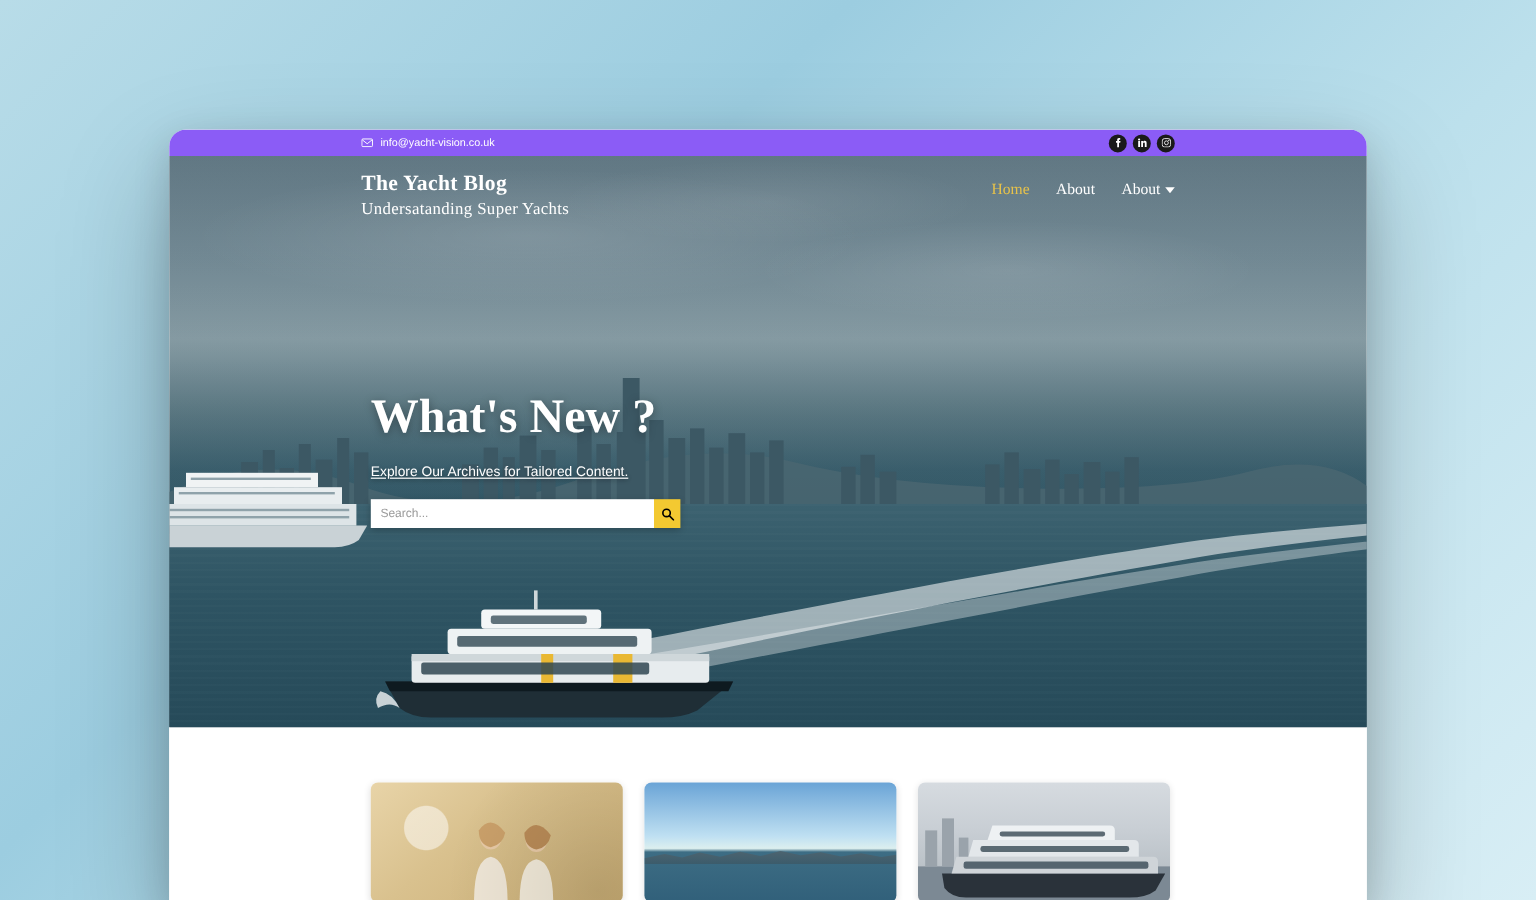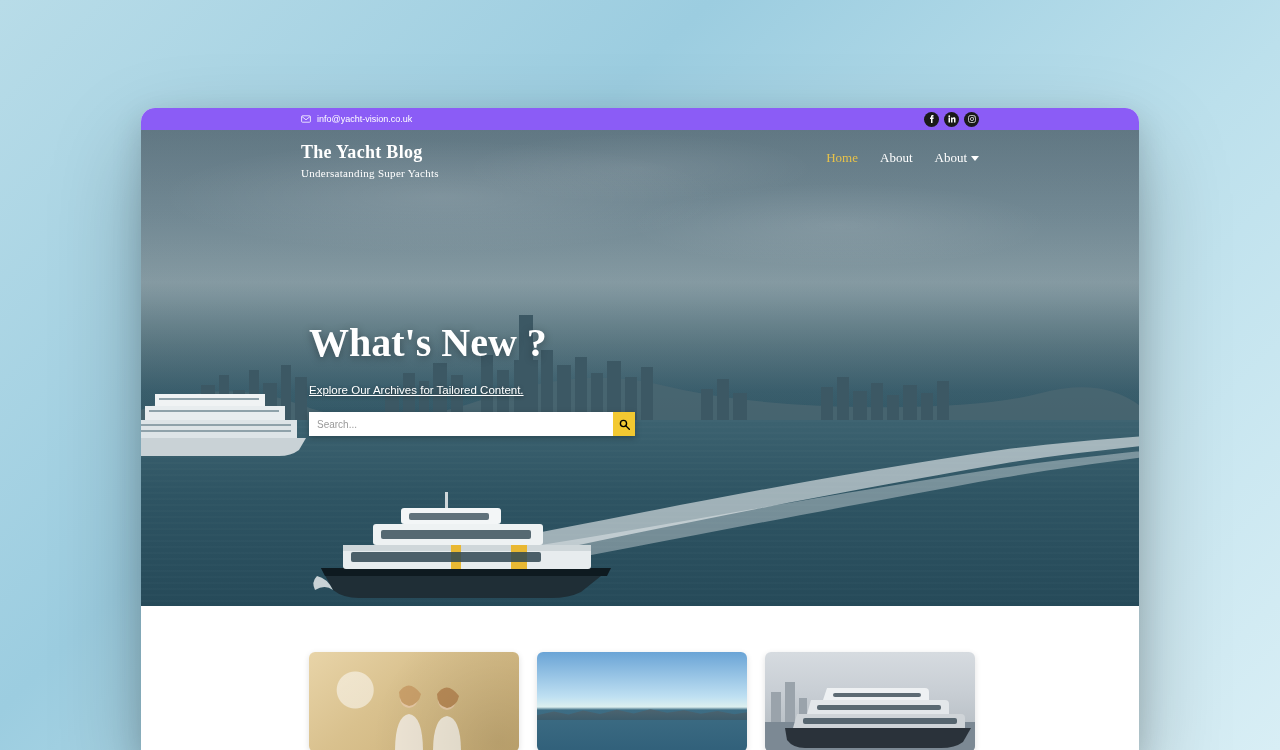--- a/index.html
+++ b/index.html
@@ -109,21 +109,21 @@
 
   
   .nav {
     position: relative;
     display: flex; align-items: flex-start; justify-content: space-between;
     padding: 12px 160px 0 160px;
     z-index: 5;
   }
   .brand { color:#fff; font-family: Liberation Serif, serif; }
   .brand-title { font-size: 18px; font-weight: 700; letter-spacing: .3px; }
-  .brand-sub { font-size: 11px; margin-top: 4px; letter-spacing:.3px;}
+  .brand-sub { font-size: 14px; margin-top: 4px; letter-spacing:.3px;}
   .menu { display:flex; gap:22px; align-items:center; padding-top:8px; }
   .menu a {
     font-family: Liberation Serif, serif;
     font-size: 13px; color:#fff; text-decoration:none; cursor:pointer;
     display:flex; align-items:center; gap:4px;
   }
   .menu a.active { color:#e7c24a; }
   .caret { width:0;height:0;border-left:4px solid transparent;border-right:4px solid transparent;border-top:5px solid #fff; display:inline-block;}
 
   
@@ -139,21 +139,21 @@
     font-size: 40px; font-weight:700;
     text-shadow: 0 2px 8px rgba(0,0,0,.35);
   }
   .hero-sub {
     font-size: 11.5px; margin-top: 18px;
     text-shadow: 0 1px 4px rgba(0,0,0,.4);
     text-decoration: underline;
   }
   .searchbar {
     margin-top: 16px;
-    display:flex; width: 326px; height:24px;
+    display:flex; width: 258px; height:24px;
     box-shadow: 0 2px 6px rgba(0,0,0,.25);
   }
   .searchbar input {
     flex:1; border:none; outline:none; padding:0 8px;
     font-size:10px; color:#666; background:#fff;
   }
   .searchbar input::placeholder{color:#999;}
   .searchbtn {
     width:22px; background:#f3c931; border:none; cursor:pointer;
     display:flex;align-items:center;justify-content:center;

